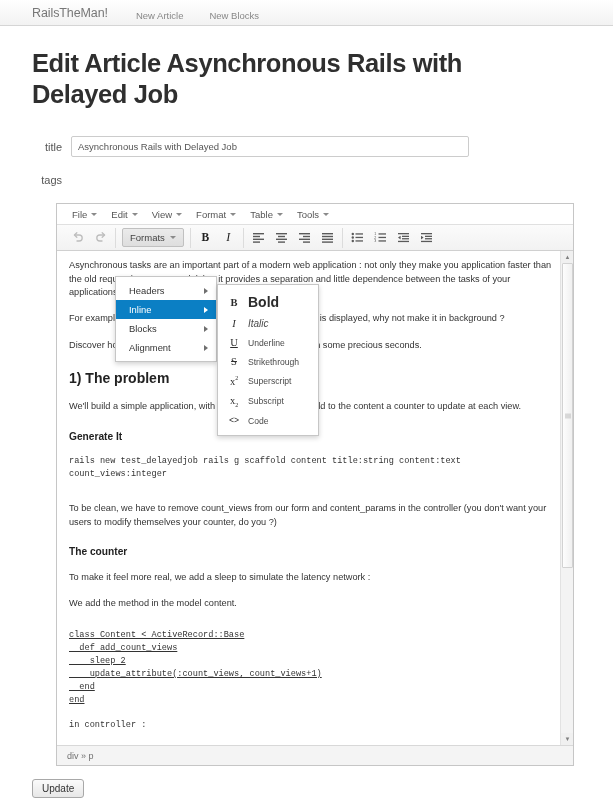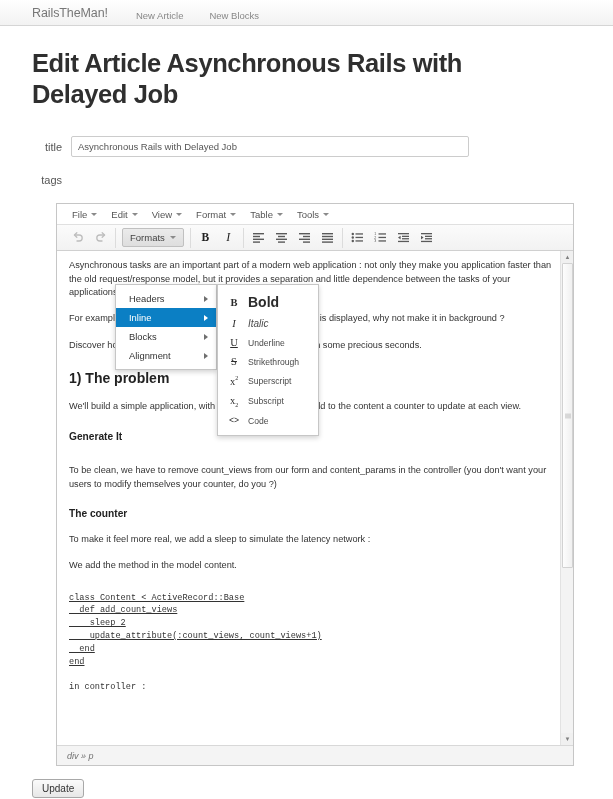--- a/index.html
+++ b/index.html
@@ -225,40 +225,39 @@
   
   .statusbar {
     height: 20px;
     display: flex;
     align-items: center;
     padding-left: 10px;
     font-size: 9px;
     color: #707070;
     background: #f4f4f4;
     border-top: 1px solid #d8d8d8;
-    font-style: italic;
   }
 
   .update-btn {
     margin-top: 13px;
     font-size: 10px;
     font-family: "Liberation Sans", sans-serif;
     color: #333;
     padding: 3px 9px;
     border: 1px solid #a8a8a8;
     border-radius: 3px;
     background: linear-gradient(to bottom, #fbfbfb 0%, #e7e7e7 100%);
     cursor: default;
   }
 
   
   .fmt-menu {
     position: absolute;
     left: 58px;
-    top: 33px;
+    top: 25px;
     width: 102px;
     background: #ffffff;
     border: 1px solid #c6c6c6;
     box-shadow: 0 2px 5px rgba(0,0,0,.18);
     padding: 4px 0;
     z-index: 40;
   }
   .fmt-item {
     display: flex;
     align-items: center;
@@ -487,20 +486,21 @@
     </div>
 
     <div class="edit-area">
       <div class="edit-content">
         <p>Asynchronous tasks are an important part of a modern web application : not only they make you application faster than the old request/response model, but it provides a separation and little dependence between the tasks of your applications.</p>
         <p>For example : if you need to count how many times a content is displayed, why not make it in background ?</p>
         <p>Discover how to make your application asynchronous and win some precious seconds.</p>
         <h2>1) The problem</h2>
         <p>We'll build a simple application, with a content model. We'll add to the content a counter to update at each view.</p>
         <h3>Generate It</h3>
+        <div class="codeline">rails new test_delayedjob rails g scaffold content title:string content:text count_views:integer</div>
         <p style="height:9px;margin:0"></p>
         <p>To be clean, we have to remove count_views from our form and content_params in the controller (you don't want your users to modify themselves your counter, do you ?)</p>
         <h3>The counter</h3>
         <p>To make it feel more real, we add a sleep to simulate the latency network :</p>
         <p>We add the method in the model content.</p>
         <p style="height:6px;margin:0"></p>
         <pre>class Content &lt; ActiveRecord::Base
   def add_count_views
     sleep 2
     update_attribute(:count_views, count_views+1)

